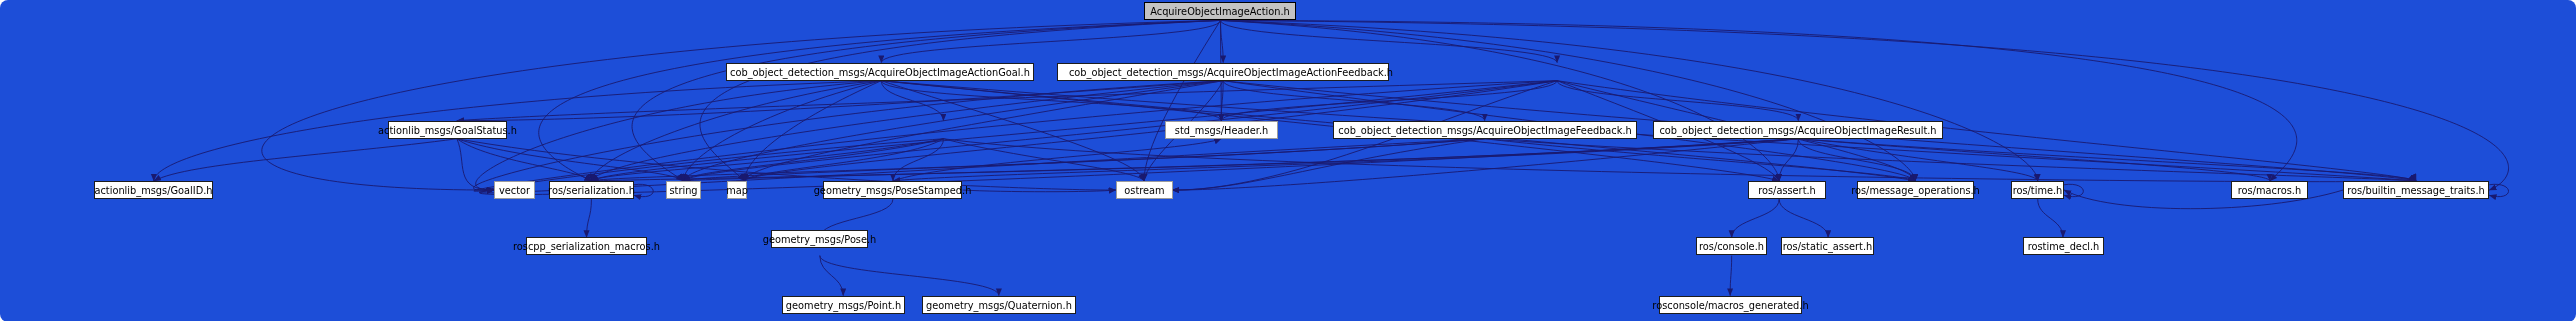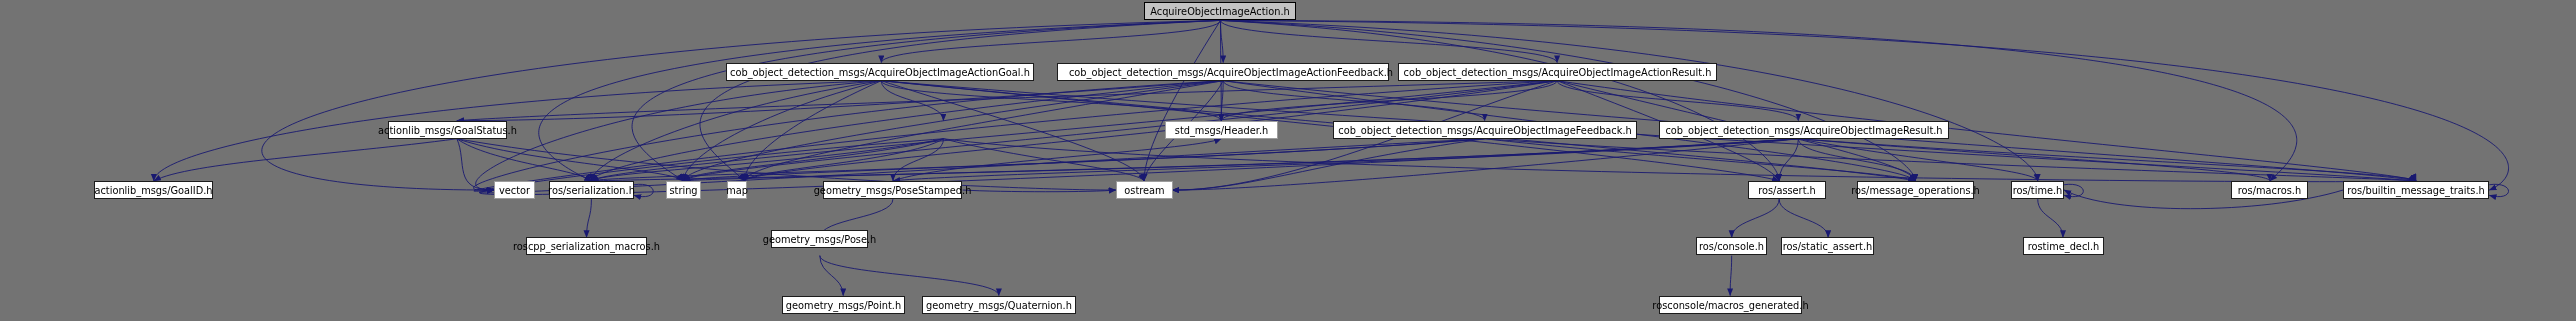--- a/index.html
+++ b/index.html
@@ -1,21 +1,22 @@
 <!DOCTYPE html>
 <html style="font-size:12px"><head>
 <meta charset="utf-8">
 <style>
   html,body{margin:0;padding:0;background:#ffffff;}
   .graph-wrap{
     position:relative;
     width:2576px;height:322px;
-    background:#737373;
+    background:#1d4ed8;
     font-family:"DejaVu Sans","Liberation Sans",sans-serif;
     overflow:hidden;
+    border-radius:8px;
   }
   svg.edge-layer{position:absolute;left:0;top:0;width:2576px;height:322px;}
   .edge{fill:none;stroke-width:1.2px;}
   .node{
     position:absolute;
     height:18px;
     background:#ffffff;
     border:0.8px solid #1c1c1c;
     display:flex;align-items:center;justify-content:center;
     font-size:9.8px;color:#000000;
@@ -124,25 +125,24 @@
         <path d="M2703,264 C2703,289.5 2736.5,289.5 2736.5,315" class="edge" stroke="#191970" marker-end="url(#arrowhead)"></path>
         <path d="M2738,245 C2772,240 2772,268 2738,259" class="edge" stroke="#191970" marker-end="url(#arrowhead)"></path>
         <path d="M3302,245 C3336,240 3336,268 3302,259" class="edge" stroke="#191970" marker-end="url(#arrowhead)"></path>
         <path d="M3108,252 C3000,285 2800,285 2738,252" class="edge" stroke="#191970" marker-end="url(#arrowhead)"></path>
       </g>
   </svg>
 
 <div class="node main" style="left: 1144px; top: 2.3px; width: 152px;">AcquireObjectImageAction.h</div>
     <div class="node" style="left: 726px; top: 63px; width: 308px;">cob_object_detection_msgs/AcquireObjectImageActionGoal.h</div>
     <div class="node" style="left: 1057px; top: 63px; width: 332px; padding-left: 16px;">cob_object_detection_msgs/AcquireObjectImageActionFeedback.h</div>
-    <div class="node" style="left: 1398px; top: 63px; width: 319px;">cob_object_detection_msgs/AcquireObjectImageActionResult.h</div>
     <div class="node" style="left: 388px; top: 121px; width: 119px;">actionlib_msgs/GoalStatus.h</div>
     <div class="node plain" style="left: 1165px; top: 121px; width: 113px;">std_msgs/Header.h</div>
     <div class="node" style="left: 1333px; top: 121px; width: 304px;">cob_object_detection_msgs/AcquireObjectImageFeedback.h</div>
-    <div class="node" style="left: 1653px; top: 121px; width: 290px; margin-left: 6px;">cob_object_detection_msgs/AcquireObjectImageResult.h</div>
+    <div class="node" style="left: 1653px; top: 121px; width: 290px;">cob_object_detection_msgs/AcquireObjectImageResult.h</div>
     <div class="node" style="left: 94px; top: 181px; width: 119px;">actionlib_msgs/GoalID.h</div>
     <div class="node plain" style="left: 494px; top: 181px; width: 41px;">vector</div>
     <div class="node" style="left: 549px; top: 181px; width: 85px; text-align: center;">ros/serialization.h</div>
     <div class="node plain" style="left: 666px; top: 181px; width: 35px;">string</div>
     <div class="node plain" style="left: 727px; top: 181px; width: 20px;">map</div>
     <div class="node" style="left: 823px; top: 181px; width: 139px;">geometry_msgs/PoseStamped.h</div>
     <div class="node plain" style="left: 1116px; top: 181px; width: 57px;">ostream</div>
     <div class="node" style="left: 1748px; top: 181px; width: 78px;">ros/assert.h</div>
     <div class="node" style="left: 1857px; top: 181px; width: 117px;">ros/message_operations.h</div>
     <div class="node" style="left: 2011px; top: 181px; width: 53px;">ros/time.h</div>

